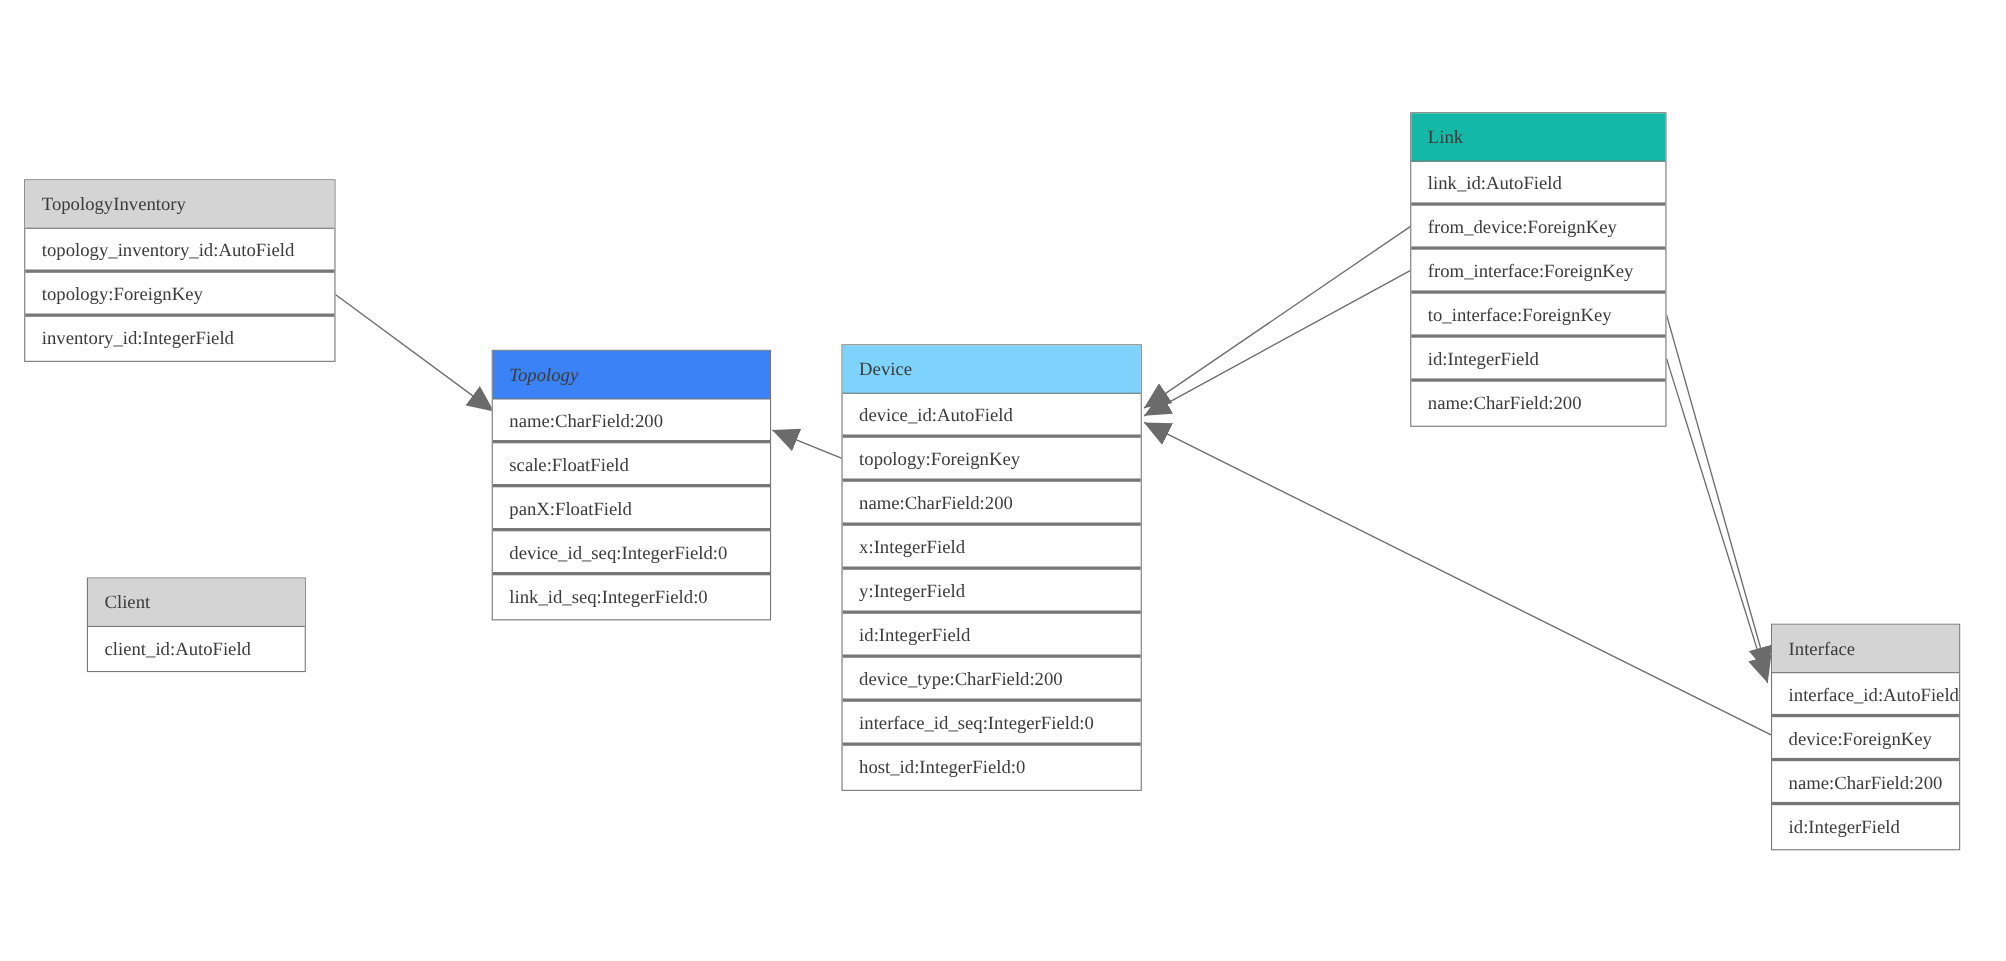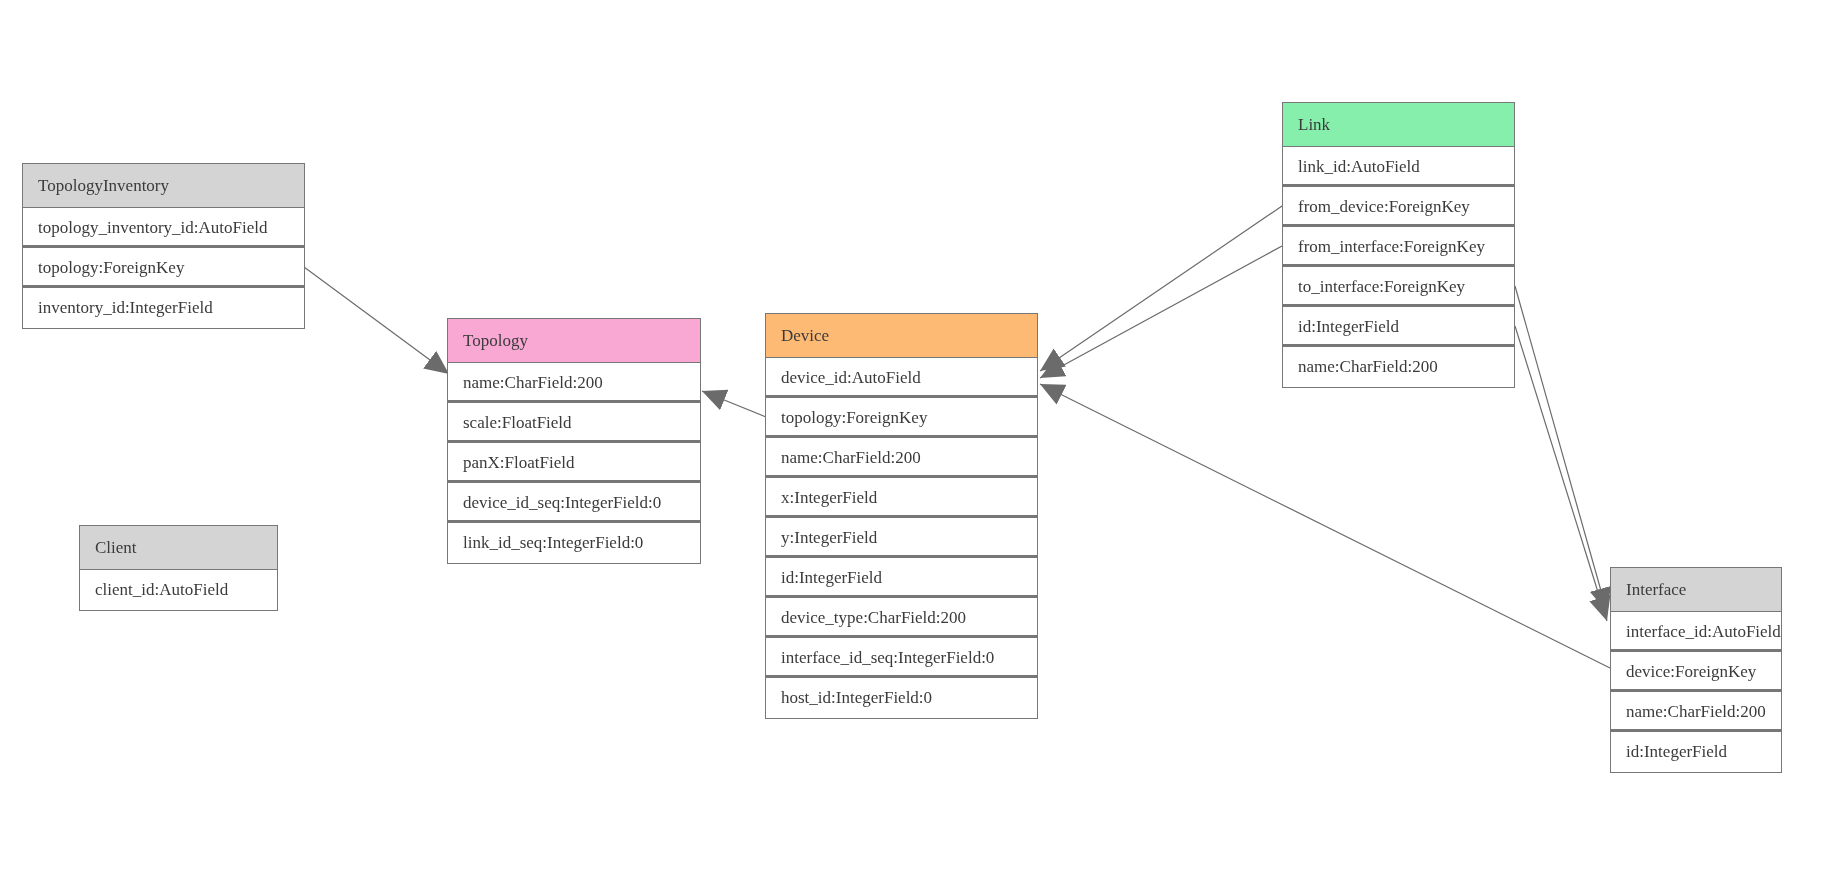--- a/index.html
+++ b/index.html
@@ -74,45 +74,45 @@
       <line x1="1515" y1="326" x2="1607" y2="621" stroke="#6b6b6b" stroke-width="1.2" marker-end="url(#arrow)"></line>
     </svg>
 
 <div class="entity" style="left: 22px; top: 163px; width: 283px; border-color: rgb(119, 119, 119); color: rgb(59, 59, 59);">
       <div class="entity-header" style="background: rgb(212, 212, 212); border-color: rgb(119, 119, 119);">TopologyInventory</div>
       <div class="entity-row" style="border-color: rgb(119, 119, 119);">topology_inventory_id:AutoField</div>
       <div class="entity-row" style="border-color: rgb(119, 119, 119);">topology:ForeignKey</div>
       <div class="entity-row" style="border-color: rgb(119, 119, 119);">inventory_id:IntegerField</div>
     </div>
     <div class="entity" style="left: 447px; top: 318px; width: 254px; border-color: rgb(119, 119, 119); color: rgb(59, 59, 59);">
-      <div class="entity-header" style="background: #f9a8d4; border-color: rgb(119, 119, 119);">Topology</div>
+      <div class="entity-header" style="background: #3b82f6; border-color: rgb(119, 119, 119); font-style: italic;">Topology</div>
       <div class="entity-row" style="border-color: rgb(119, 119, 119);">name:CharField:200</div>
       <div class="entity-row" style="border-color: rgb(119, 119, 119);">scale:FloatField</div>
       <div class="entity-row" style="border-color: rgb(119, 119, 119);">panX:FloatField</div>
       <div class="entity-row" style="border-color: rgb(119, 119, 119);">device_id_seq:IntegerField:0</div>
       <div class="entity-row" style="border-color: rgb(119, 119, 119);">link_id_seq:IntegerField:0</div>
     </div>
     <div class="entity" style="left: 79px; top: 525px; width: 199px; border-color: rgb(119, 119, 119); color: rgb(59, 59, 59);">
       <div class="entity-header" style="background: rgb(212, 212, 212); border-color: rgb(119, 119, 119);">Client</div>
       <div class="entity-row" style="border-color: rgb(119, 119, 119);">client_id:AutoField</div>
     </div>
     <div class="entity" style="left: 765px; top: 313px; width: 273px; border-color: rgb(119, 119, 119); color: rgb(59, 59, 59);">
-      <div class="entity-header" style="background: #fdba74; border-color: rgb(119, 119, 119);">Device</div>
+      <div class="entity-header" style="background: #7dd3fc; border-color: rgb(119, 119, 119);">Device</div>
       <div class="entity-row" style="border-color: rgb(119, 119, 119);">device_id:AutoField</div>
       <div class="entity-row" style="border-color: rgb(119, 119, 119);">topology:ForeignKey</div>
       <div class="entity-row" style="border-color: rgb(119, 119, 119);">name:CharField:200</div>
       <div class="entity-row" style="border-color: rgb(119, 119, 119);">x:IntegerField</div>
       <div class="entity-row" style="border-color: rgb(119, 119, 119);">y:IntegerField</div>
       <div class="entity-row" style="border-color: rgb(119, 119, 119);">id:IntegerField</div>
       <div class="entity-row" style="border-color: rgb(119, 119, 119);">device_type:CharField:200</div>
       <div class="entity-row" style="border-color: rgb(119, 119, 119);">interface_id_seq:IntegerField:0</div>
       <div class="entity-row" style="border-color: rgb(119, 119, 119);">host_id:IntegerField:0</div>
     </div>
     <div class="entity" style="left: 1282px; top: 102px; width: 233px; border-color: rgb(119, 119, 119); color: rgb(59, 59, 59);">
-      <div class="entity-header" style="background: #86efac; border-color: rgb(119, 119, 119);">Link</div>
+      <div class="entity-header" style="background: #14b8a6; border-color: rgb(119, 119, 119);">Link</div>
       <div class="entity-row" style="border-color: rgb(119, 119, 119);">link_id:AutoField</div>
       <div class="entity-row" style="border-color: rgb(119, 119, 119);">from_device:ForeignKey</div>
       <div class="entity-row" style="border-color: rgb(119, 119, 119);">from_interface:ForeignKey</div>
       <div class="entity-row" style="border-color: rgb(119, 119, 119);">to_interface:ForeignKey</div>
       <div class="entity-row" style="border-color: rgb(119, 119, 119);">id:IntegerField</div>
       <div class="entity-row" style="border-color: rgb(119, 119, 119);">name:CharField:200</div>
     </div>
     <div class="entity" style="left: 1610px; top: 567px; width: 172px; border-color: rgb(119, 119, 119); color: rgb(59, 59, 59);">
       <div class="entity-header" style="background: rgb(212, 212, 212); border-color: rgb(119, 119, 119);">Interface</div>
       <div class="entity-row" style="border-color: rgb(119, 119, 119);">interface_id:AutoField</div>

